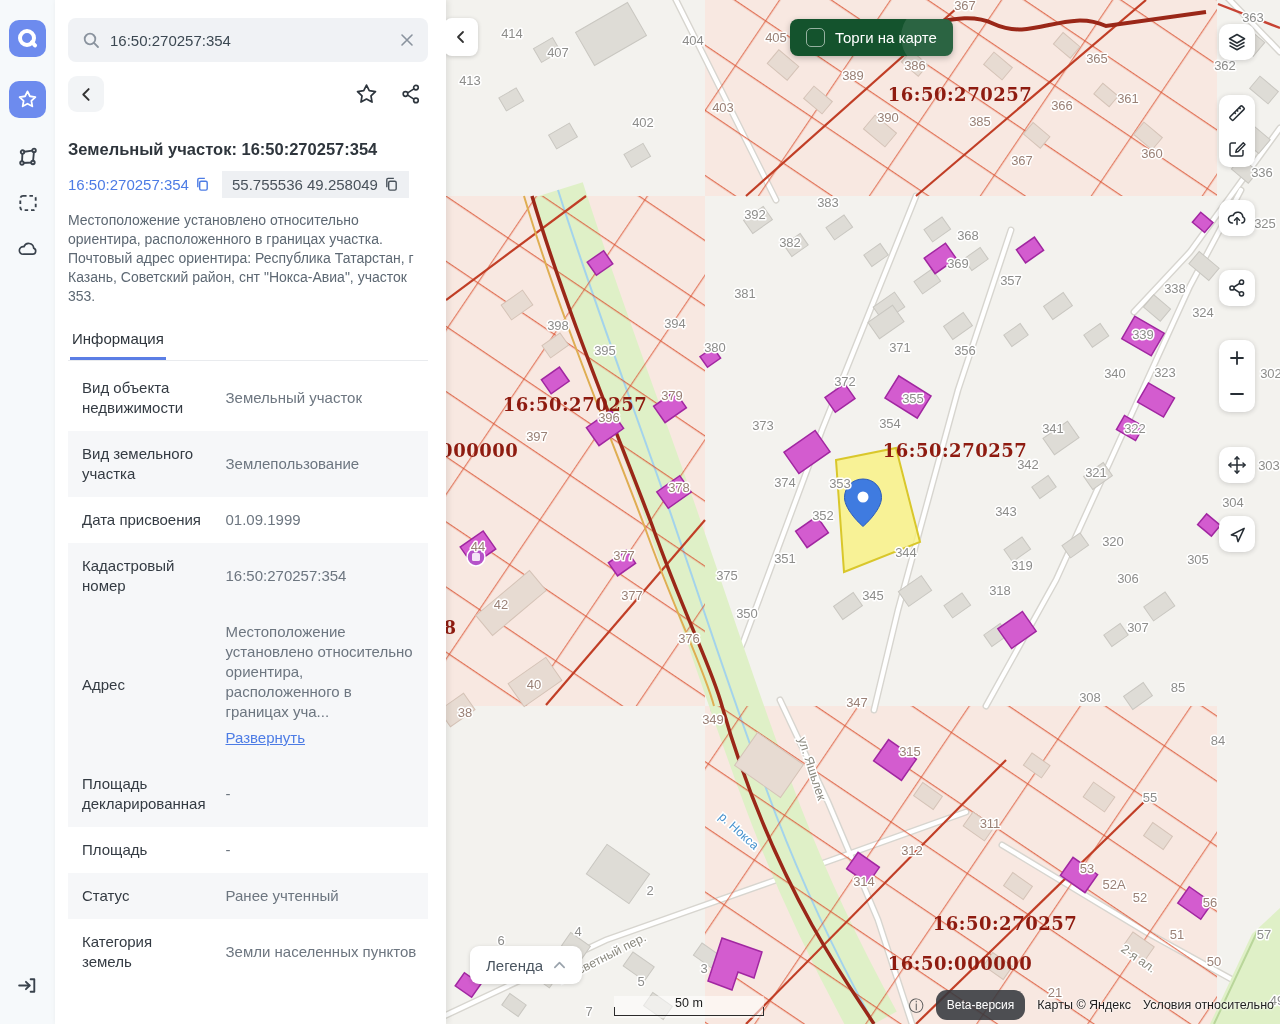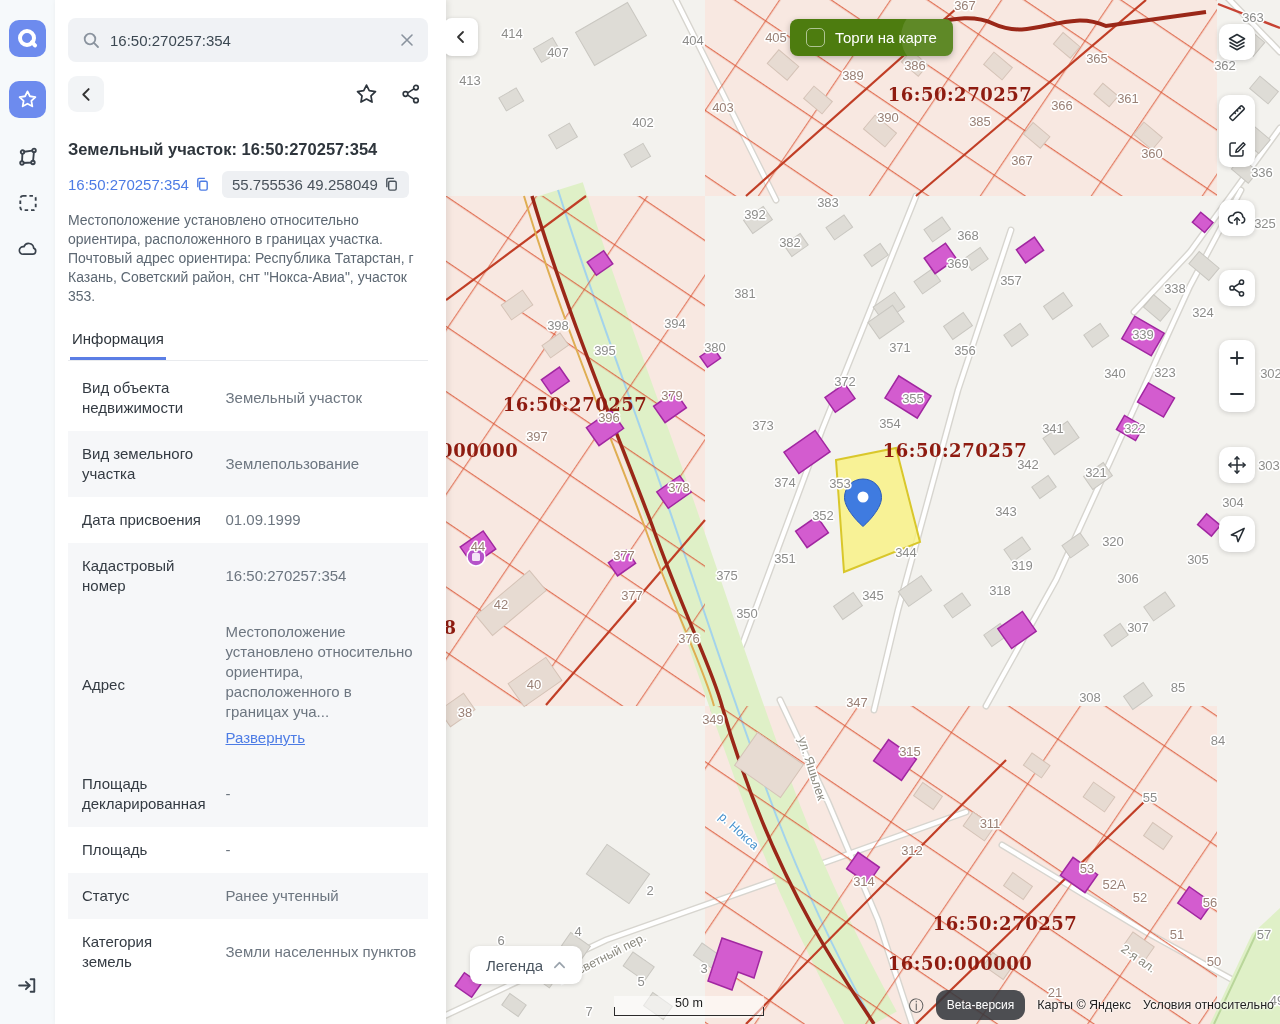--- a/index.html
+++ b/index.html
@@ -19,21 +19,21 @@
   .searchbar{height:44px;background:#f0f2f5;border-radius:8px;display:flex;align-items:center;padding:0 14px;gap:10px}
   .searchbar input{flex:1;border:none;background:transparent;font:15px "Liberation Sans",sans-serif;color:#3c4852;outline:none}
   .searchbar .icon{color:#8a939e;display:flex}
   .hdr{display:flex;align-items:center;margin-top:14px}
   .backbtn{width:36px;height:36px;border-radius:9px;background:#f2f4f6;border:none;display:flex;align-items:center;justify-content:center;color:#333;cursor:pointer}
   .hdr .right{margin-left:auto;display:flex;gap:22px;padding-right:6px}
   .hdr .abtn{background:none;border:none;color:#2d353d;cursor:pointer;display:flex}
   .ptitle{font-size:16.5px;font-weight:bold;color:#2e353c;margin-top:28px}
   .chips{display:flex;align-items:center;gap:12px;margin-top:12px}
   .chip-link{display:flex;align-items:center;gap:6px;color:#4d7ce5;font-size:15px;cursor:pointer}
-  .chip{display:flex;align-items:center;gap:6px;background:#eef0f3;border-radius:6px;padding:5px 10px;font-size:15px;color:#49525b;cursor:pointer}
+  .chip{display:flex;align-items:center;gap:6px;background:#eef0f3;border-radius:0;padding:5px 10px;font-size:15px;color:#49525b;cursor:pointer}
   .desc{font-size:14px;line-height:19px;color:#5d6873;margin-top:13px}
   .tabs{margin-top:16px;border-bottom:1px solid #e9ebee}
   .tab{display:inline-block;font-size:15px;font-weight:normal;color:#2e353c;padding:8px 2px 10px 2px;border-bottom:3px solid #5b7ee5;margin-left:2px;cursor:pointer}
   table.info{width:100%;border-collapse:collapse;margin-top:4px}
   table.info td{vertical-align:middle;font-size:15px;line-height:20px;padding:13px 10px}
   table.info td.l{width:142px;color:#343b43;padding-left:14px}
   table.info td.v{color:#6d7680}
   table.info tr.alt{background:#f6f7f9}
   a.expand{color:#4d7ce5;text-decoration:underline;display:inline-block;margin-top:6px;font-size:15px}
 
@@ -41,21 +41,21 @@
   .map{position:relative;flex:1;height:1024px;overflow:hidden;background:#f3f2ee;cursor:grab}
   .map svg.base{position:absolute;left:0;top:0}
   text.map-num{font:13px "Liberation Sans",sans-serif;fill:#8d8d8b;text-anchor:middle;stroke:#ffffff;stroke-width:3px;paint-order:stroke;stroke-linejoin:round}
   text.map-num.p{fill:#9a8176}
   text.map-quarter{font-family:"DejaVu Serif",serif;font-weight:bold;font-size:18px;fill:#8e1b10;text-anchor:middle;letter-spacing:.5px}
   text.map-street{font:12.5px "Liberation Sans",sans-serif;fill:#8a887e;text-anchor:middle;stroke:#fff;stroke-width:3px;paint-order:stroke}
   text.map-street.w{fill:#4a94cf}
 
   .overlay{position:absolute;z-index:10}
   .collapse-btn{left:-2px;top:18px;width:34px;height:38px;background:#fff;border:none;border-radius:8px;box-shadow:0 1px 4px rgba(0,0,0,.18);color:#333;font-size:16px;display:flex;align-items:center;justify-content:center;cursor:pointer}
-  .torgi{left:344px;top:19px;height:37px;background:#4d7c0f;border:none;border-radius:8px;color:#fff;font-size:15px;display:flex;align-items:center;gap:10px;padding:0 16px;box-shadow:0 2px 6px rgba(0,0,0,.25);cursor:pointer;overflow:hidden;position:absolute}
+  .torgi{left:344px;top:19px;height:37px;background:#14532d;border:none;border-radius:8px;color:#fff;font-size:15px;display:flex;align-items:center;gap:10px;padding:0 16px;box-shadow:0 2px 6px rgba(0,0,0,.25);cursor:pointer;overflow:hidden;position:absolute}
   .torgi::after{content:"";position:absolute;right:-12px;top:-14px;width:64px;height:64px;border-radius:50%;background:rgba(255,255,255,.10)}
   .torgi .cb{width:19px;height:19px;border:1.6px solid rgba(255,255,255,.55);border-radius:5px;flex:0 0 19px}
   .mbtn{position:absolute;width:36px;height:36px;background:#fff;border:none;border-radius:10px;box-shadow:0 1px 5px rgba(40,40,45,.20);display:flex;align-items:center;justify-content:center;color:#272e35;cursor:pointer}
   .mcard{position:absolute;width:36px;background:#fff;border-radius:10px;box-shadow:0 1px 5px rgba(40,40,45,.20);display:flex;flex-direction:column}
   .mcard button{width:36px;height:36px;background:none;border:none;display:flex;align-items:center;justify-content:center;color:#272e35;cursor:pointer}
   .legend-btn{left:24px;top:946px;height:38px;background:#fff;border:none;border-radius:9px;box-shadow:0 1px 4px rgba(0,0,0,.15);display:flex;align-items:center;gap:10px;padding:0 16px;font-size:15px;color:#4a5560;cursor:pointer;position:absolute}
   .legend-btn .chev{color:#9aa3ac;display:flex}
   .scalebar{position:absolute;left:168px;bottom:6px;width:150px;height:22px;background:rgba(255,255,255,.55);z-index:9}
   .scalebar .bracket{position:absolute;left:0;right:0;bottom:2px;height:9px;border-left:1.5px solid #2b2b2b;border-right:1.5px solid #2b2b2b;border-bottom:1.5px solid #2b2b2b}
   .scalebar .lbl{position:absolute;width:100%;text-align:center;top:0;font-size:12.5px;color:#222}

